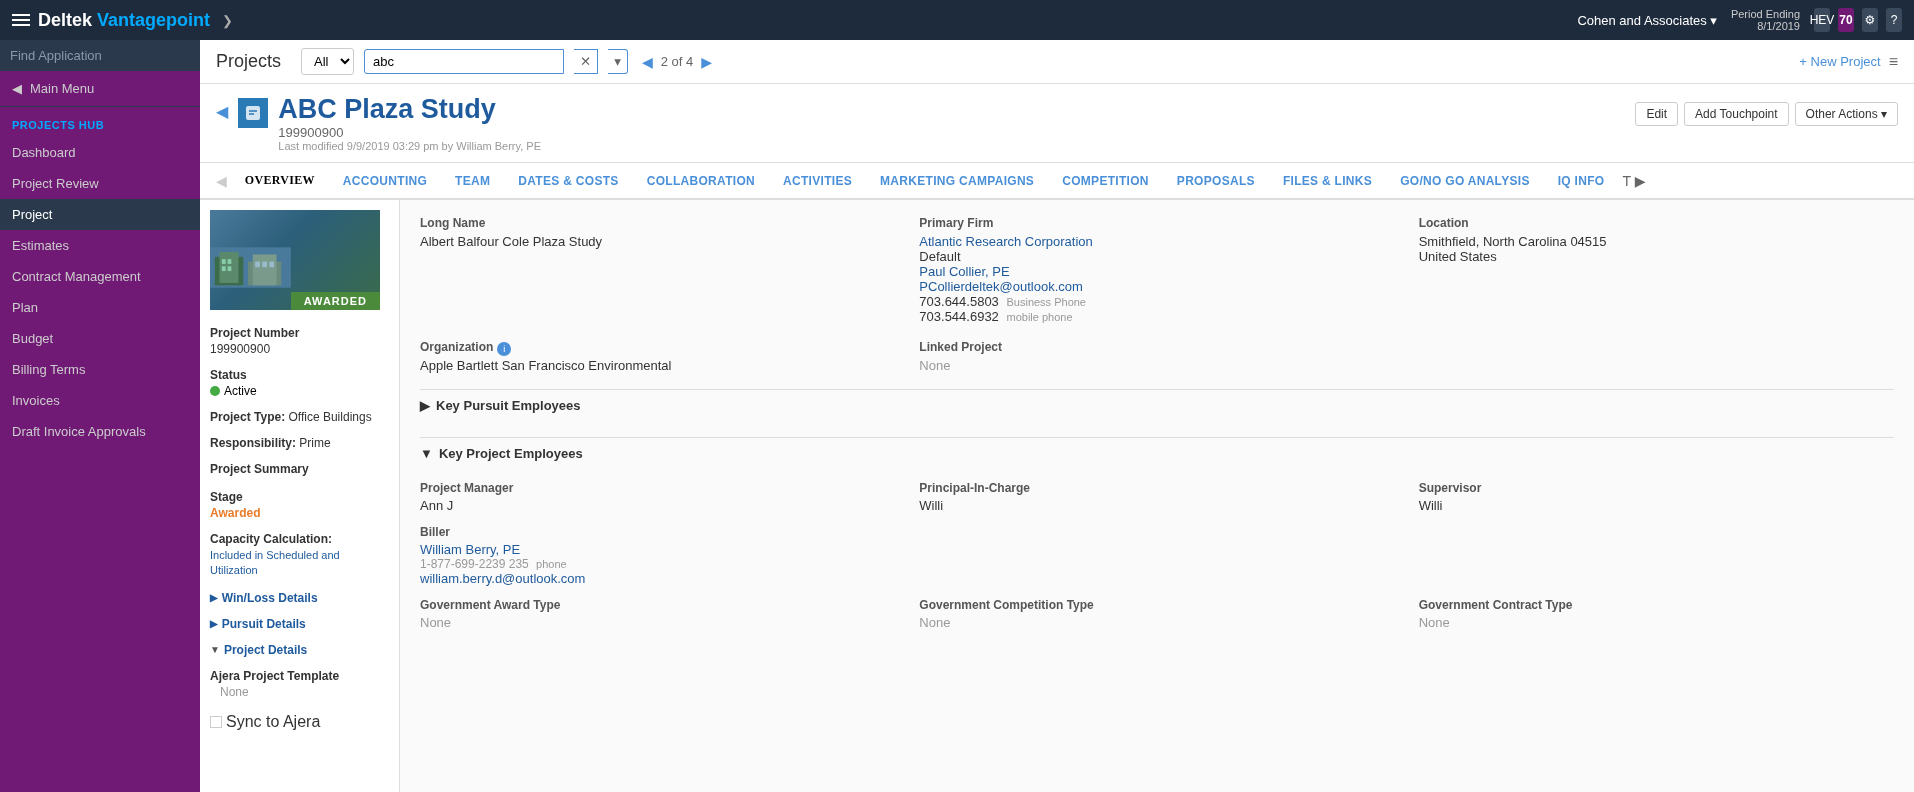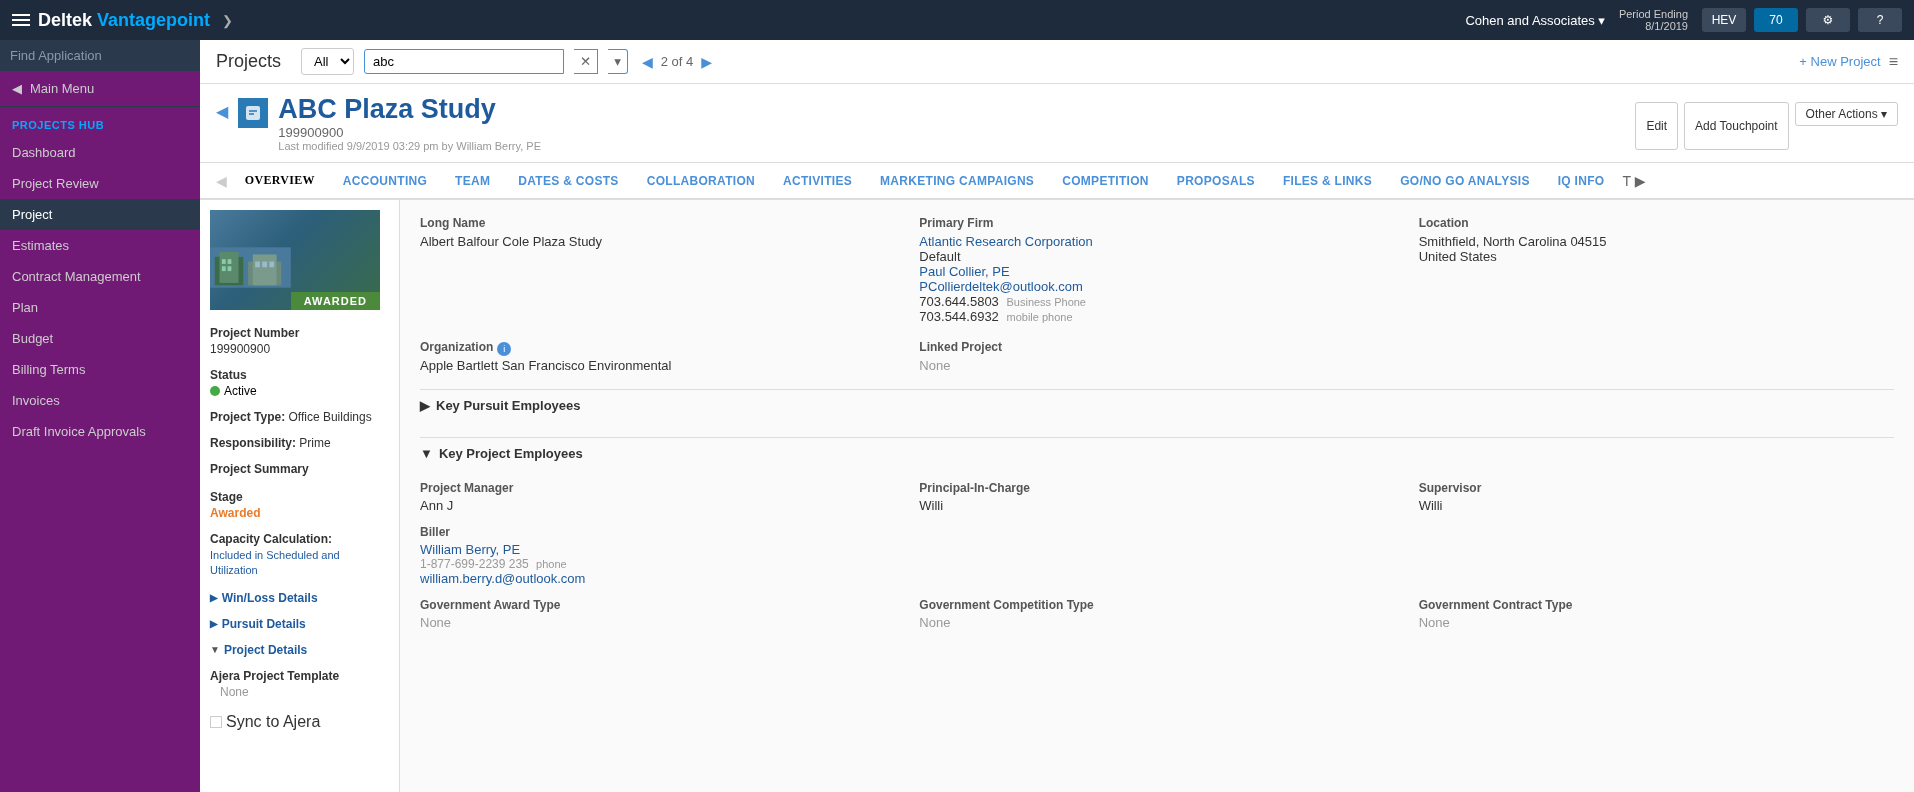--- a/index.html
+++ b/index.html
@@ -25,29 +25,29 @@
     .top-nav-right { display: flex; align-items: center; gap: 14px; font-size: 13px; }
     .company-name { color: white; cursor: pointer; }
     .company-name::after { content: ' ▾'; }
     .period-ending { color: #ccc; font-size: 11px; text-align: right; }
     .nav-icons { display: flex; align-items: center; gap: 8px; }
     .nav-icon-btn {
       background: #3a4a5c;
       border: none;
       color: white;
       border-radius: 3px;
-      width: 44px;
+      width: 16px;
       height: 24px;
       display: flex;
       align-items: center;
       justify-content: center;
       cursor: pointer;
       font-size: 12px;
     }
-    .nav-icon-btn.red-badge { background: #0369a1; font-weight: normal; }
+    .nav-icon-btn.red-badge { background: #701a75; font-weight: bold; }
 
     
     .main-layout { display: flex; height: calc(100vh - 40px); }
 
     
     .sidebar {
       width: 200px;
       background: #701a75;
       color: white;
       flex-shrink: 0;
@@ -173,21 +173,21 @@
       align-items: center;
       justify-content: center;
       font-size: 12px;
       font-weight: bold;
       margin-top: 4px;
     }
     .project-actions { display: flex; gap: 6px; margin-left: auto; align-items: flex-start; margin-top: 8px; }
     .action-btn {
       border: 1px solid #ccc;
       background: white;
-      padding: 16px 10px;
+      padding: 4px 10px;
       font-size: 12px;
       cursor: pointer;
       border-radius: 3px;
       color: #333;
     }
     .other-actions-btn {
       border: 1px solid #ccc;
       background: white;
       padding: 4px 10px;
       font-size: 12px;

